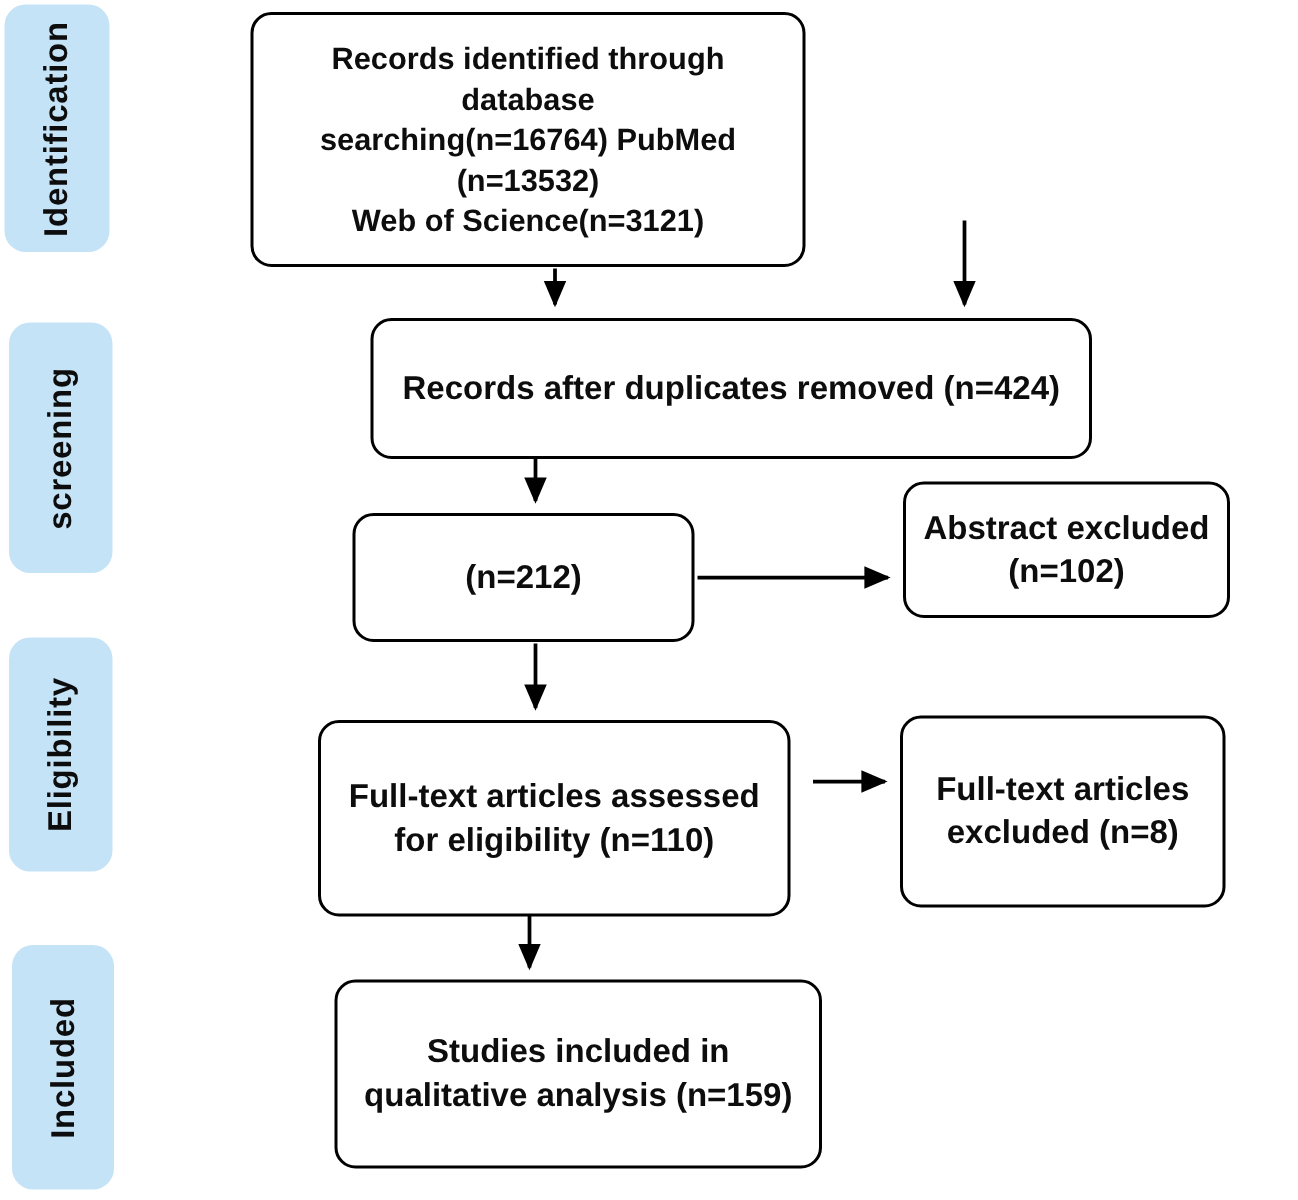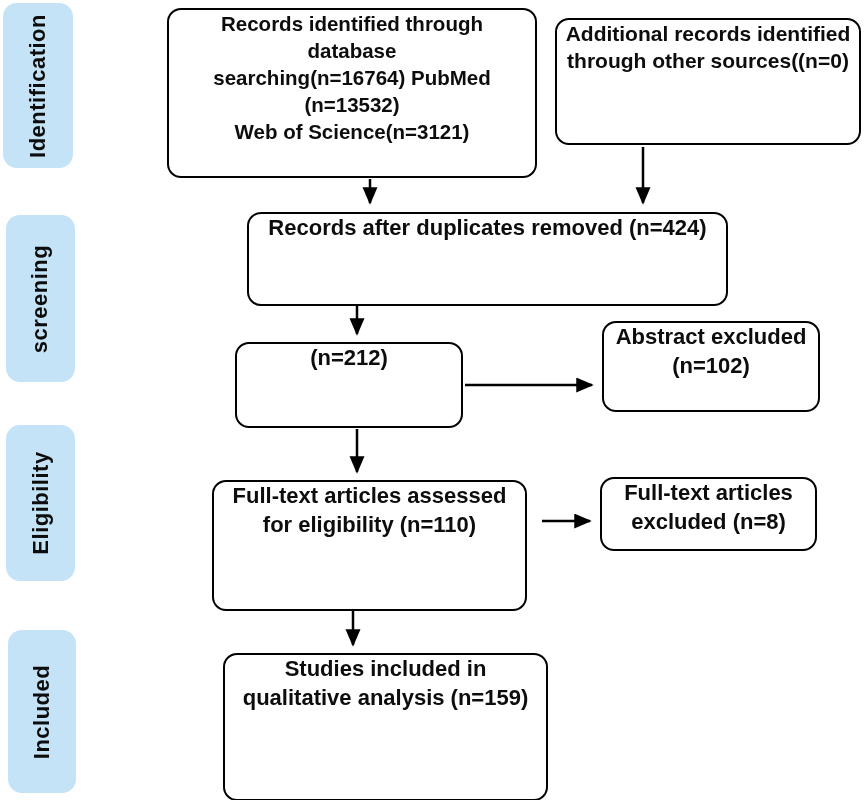--- a/index.html
+++ b/index.html
@@ -17,35 +17,35 @@
   .stage{
     position:absolute;background:var(--stage-fill);border-radius:14px;
     display:flex;align-items:center;justify-content:center;
   }
   .stage span{
     transform:rotate(-90deg);white-space:nowrap;font-size:22px;letter-spacing:.5px;
   }
   .fbox{
     position:absolute;background:var(--box-fill);border:2.5px solid var(--box-border);
     border-radius:14px;box-sizing:border-box;
-    display:flex;flex-direction:column;align-items:center;
+    display:flex;flex-direction:column;align-items:center;justify-content:center;
     text-align:center;line-height:1.3;
   }
   .fbox .ln{display:block;}
   .fs20{font-size:20.5px;}
   .fs21{font-size:21px;}
   .fs22{font-size:22px;}
   #box-records-identified{left:167px;top:8px;width:370px;height:170px;line-height:27px;}
   #box-additional-records{left:555px;top:18px;width:306px;height:127px;}
   #box-duplicates-removed{left:247px;top:212px;width:481px;height:94px;}
   #box-records-screened{left:235px;top:342px;width:228px;height:86px;}
   #box-abstract-excluded{left:602px;top:321px;width:218px;height:91px;}
   #box-fulltext-assessed{left:212px;top:480px;width:315px;height:131px;}
-  #box-fulltext-excluded{left:600px;top:477px;width:217px;height:74px;}
-  #box-studies-included{left:223px;top:653px;width:325px;height:148px;padding-top:0;}
+  #box-fulltext-excluded{left:600px;top:477px;width:217px;height:128px;}
+  #box-studies-included{left:223px;top:653px;width:325px;height:126px;padding-top:0;}
   #stage-identification{left:3px;top:3px;width:70px;height:165px;}
   #stage-screening{left:6px;top:215px;width:69px;height:167px;}
   #stage-eligibility{left:6px;top:425px;width:69px;height:156px;}
   #stage-included{left:8px;top:630px;width:68px;height:163px;}
   svg.arrows{position:absolute;left:0;top:0;pointer-events:none;}
   svg.arrows line{stroke:var(--arrow);stroke-width:2.5px;}
 </style>
 </head>
 <body>
 
@@ -80,24 +80,20 @@
   </svg>
 
   <div class="fbox fs20" id="box-records-identified">
     <span class="ln">Records identified through</span>
     <span class="ln">database</span>
     <span class="ln">searching(n=16764) PubMed</span>
     <span class="ln">(n=13532)</span>
     <span class="ln">Web of Science(n=3121)</span>
   </div>
 
-  <div class="fbox fs21" id="box-additional-records">
-    <span class="ln">Additional records identified</span>
-    <span class="ln">through other sources((n=0)</span>
-  </div>
 
   <div class="fbox fs22" id="box-duplicates-removed">
     <span class="ln">Records after duplicates removed (n=424)</span>
   </div>
 
   <div class="fbox fs22" id="box-records-screened">
     <span class="ln">(n=212)</span>
   </div>
 
   <div class="fbox fs22" id="box-abstract-excluded">

